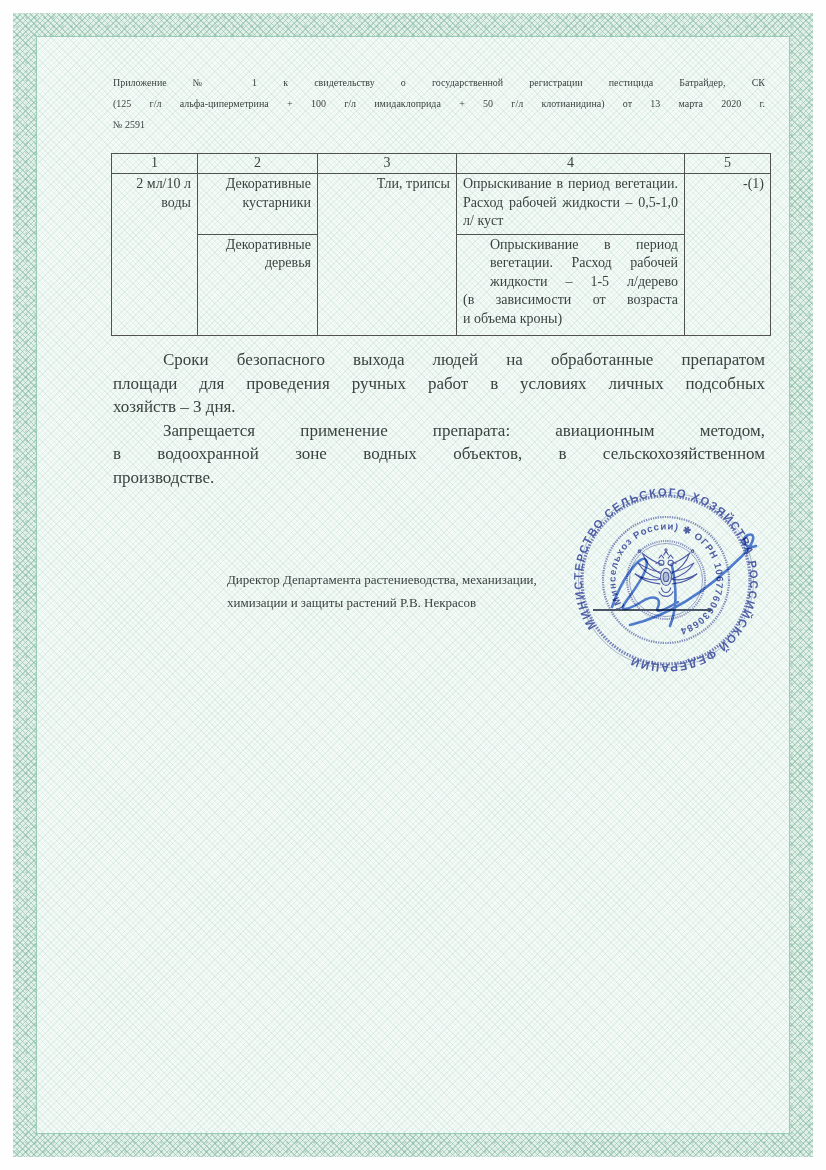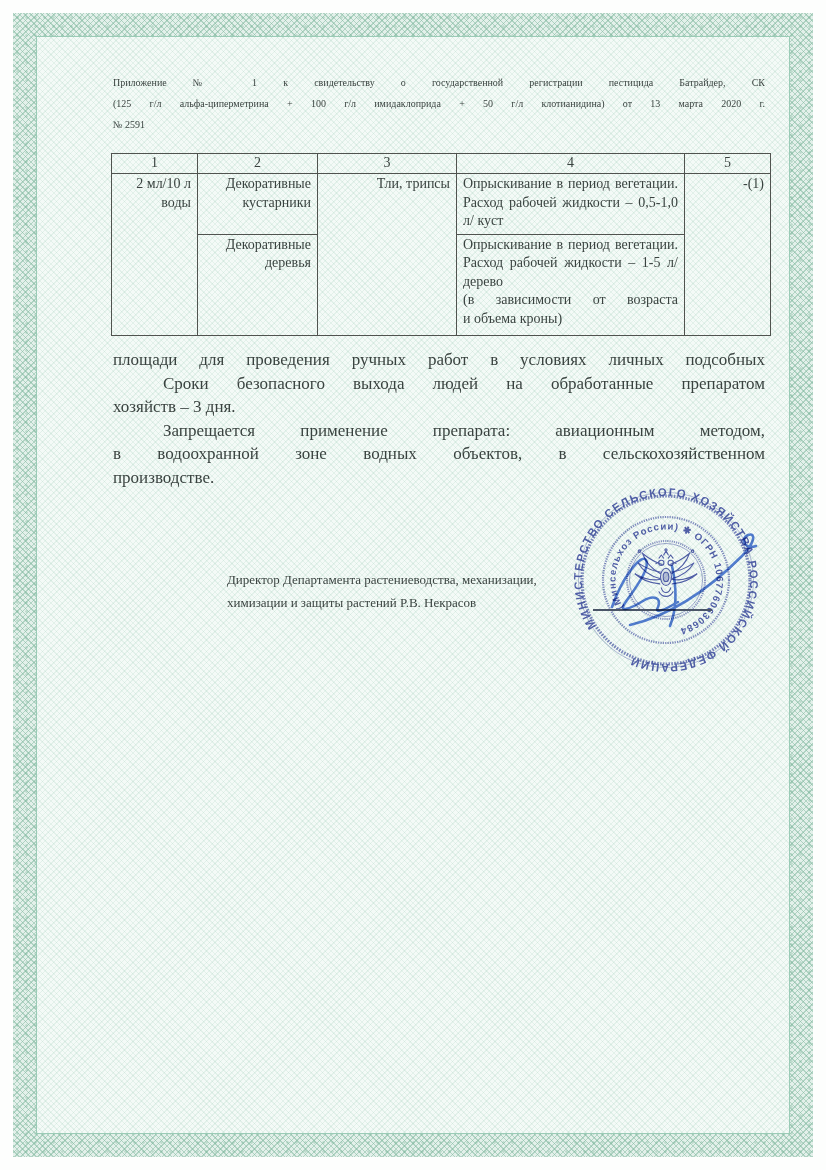--- a/index.html
+++ b/index.html
@@ -38,21 +38,21 @@
     border-collapse:collapse;table-layout:fixed;
     font-size:14px;line-height:18.5px;color:#39423f;
   }
   table.reg td{
     border:1px solid #50534f;
     vertical-align:top;padding:1px 6px 3px 6px;
   }
   table.reg tr.hdr td{height:19px;text-align:center;vertical-align:middle;padding:0;}
   td.c{text-align:right;}
   td.j{text-align:justify;}
-  .jall{display:block;text-align:justify;text-align-last:justify;}
+  .jall{display:block;text-align:justify;text-align-last:justify;padding-left:27px;}
   .jrest{display:block;text-align:justify;}
 
   .doc-body{position:absolute;left:113px;top:348px;width:652px;font-size:17px;line-height:23.5px;z-index:2;}
 
   .sig-block{position:absolute;left:227px;top:568px;width:470px;font-size:13px;line-height:23px;z-index:2;}
   .sig-underline{position:absolute;left:593px;top:609px;width:119px;height:1.5px;background:#4a5568;z-index:5;}
 
   .stamp{position:absolute;left:566px;top:480px;width:200px;height:200px;z-index:4;mix-blend-mode:multiply;opacity:.92;}
   .autograph{position:absolute;left:540px;top:495px;width:250px;height:160px;z-index:6;mix-blend-mode:multiply;}
 </style>
@@ -96,22 +96,22 @@
       <td class="c" style="height:96px">Декоративные деревья</td>
       <td>
         <span class="jall">Опрыскивание в период вегетации. Расход рабочей жидкости – 1-5 л/дерево</span>
         <span class="jrest">(в зависимости от возраста и&nbsp;объема кроны)</span>
       </td>
     </tr>
   </tbody>
     </table>
 
   <div class="doc-body">
+    <div class="jline indent">Сроки безопасного выхода людей на обработанные препаратом</div>
     <div class="jline">площади для проведения ручных работ в условиях личных подсобных</div>
-    <div class="jline indent">Сроки безопасного выхода людей на обработанные препаратом</div>
     <div class="plainline">хозяйств – 3 дня.</div>
     <div class="jline indent">Запрещается применение препарата: авиационным методом,</div>
     <div class="jline">в водоохранной зоне водных объектов, в сельскохозяйственном</div>
     <div class="plainline">производстве.</div>
   </div>
 
   <div class="sig-block">
     <div>Директор Департамента растениеводства, механизации,</div>
     <div>химизации и защиты растений Р.В. Некрасов</div>
   </div>

